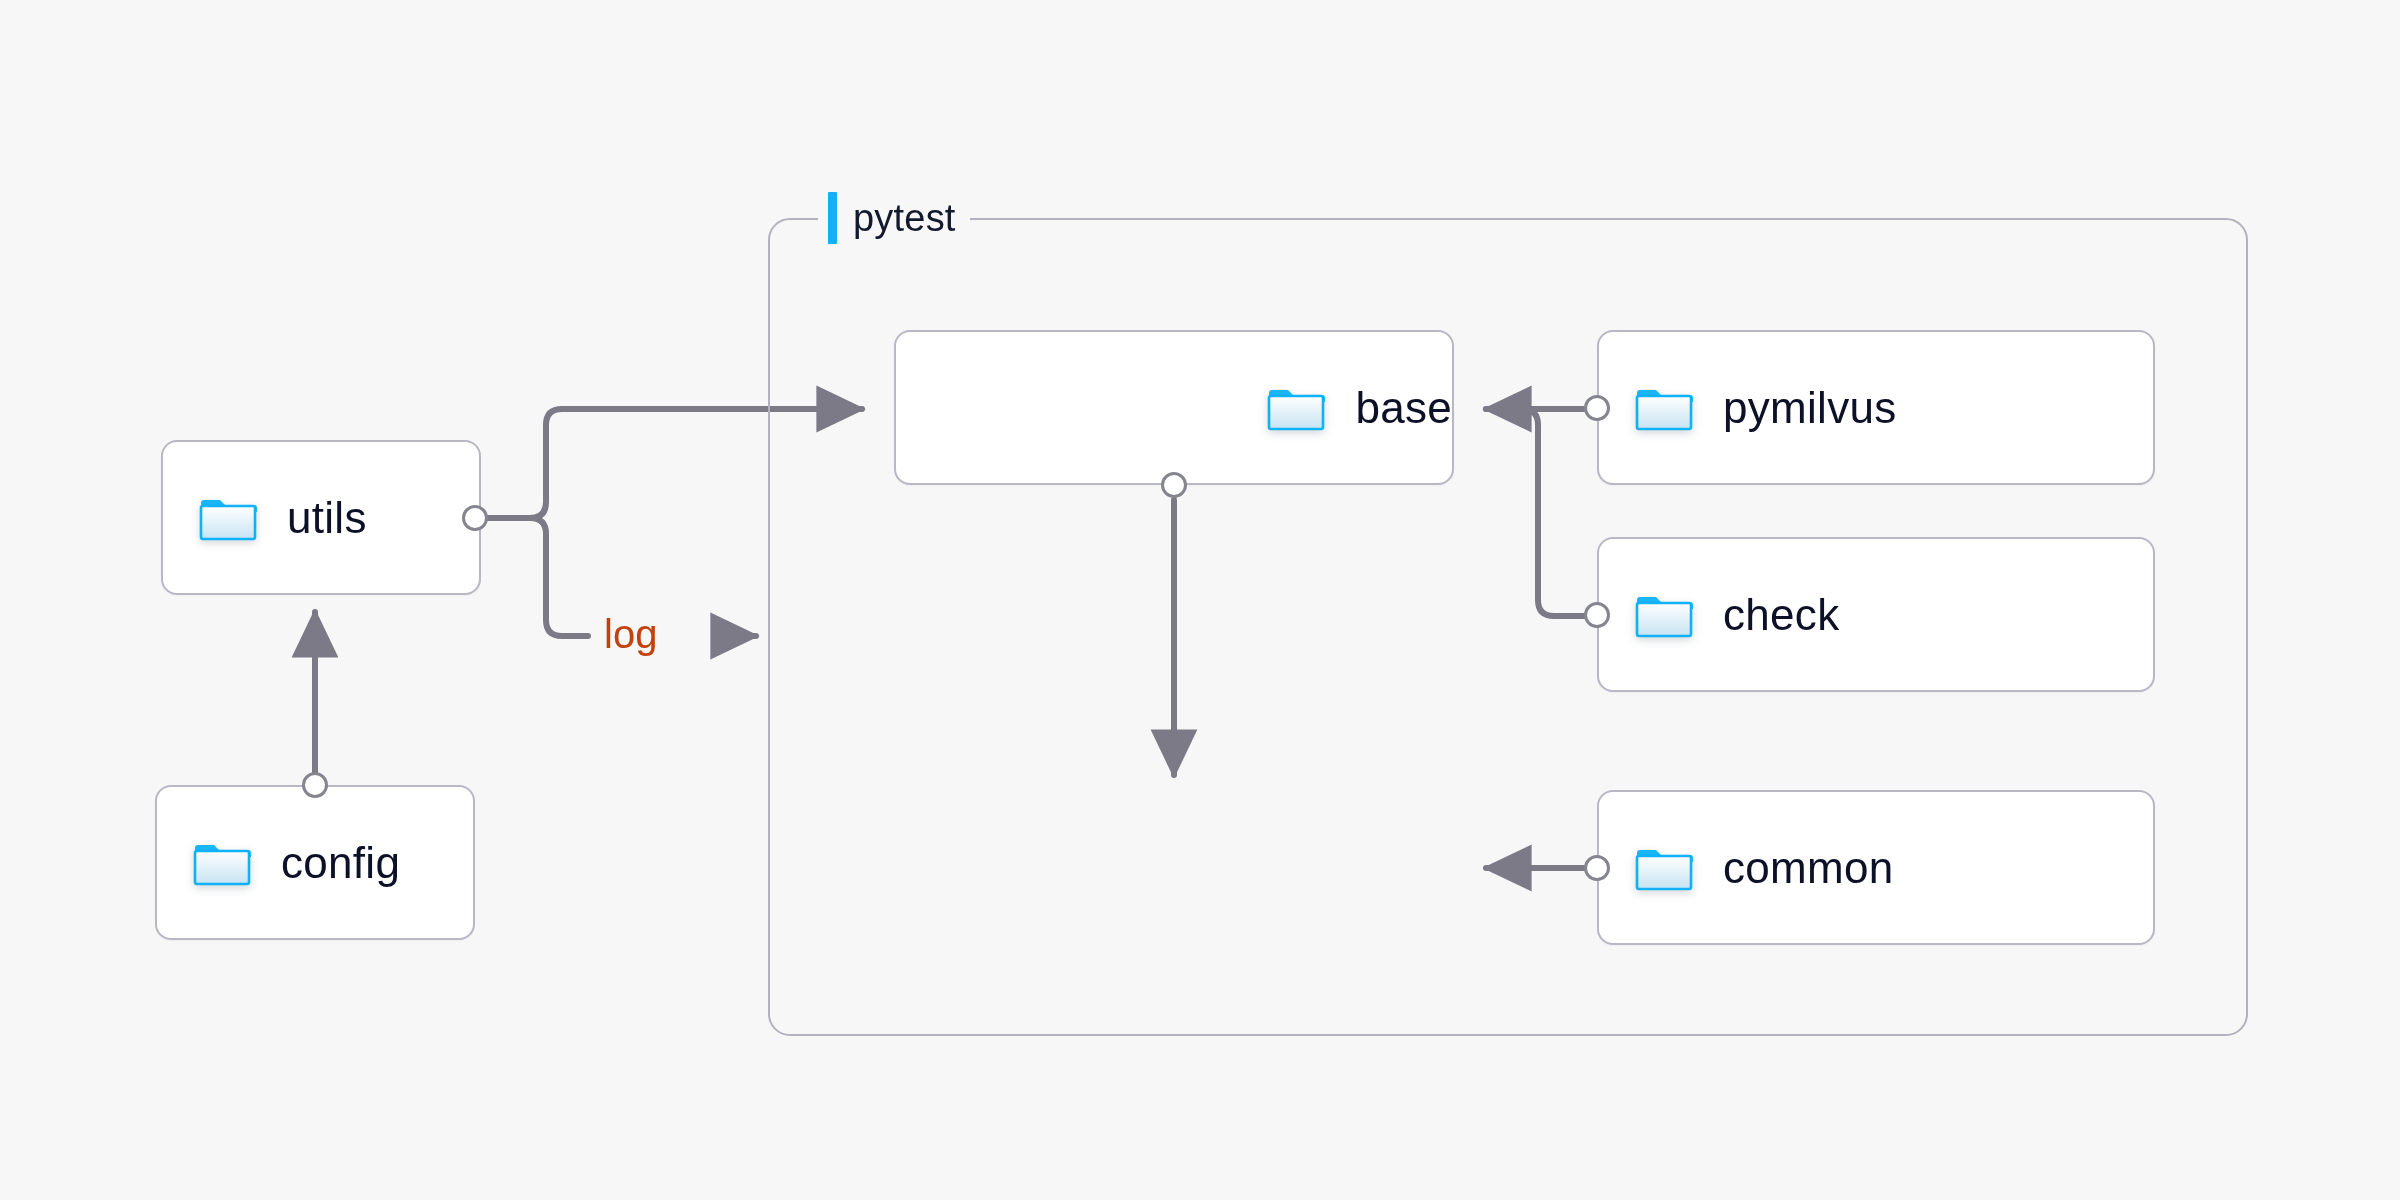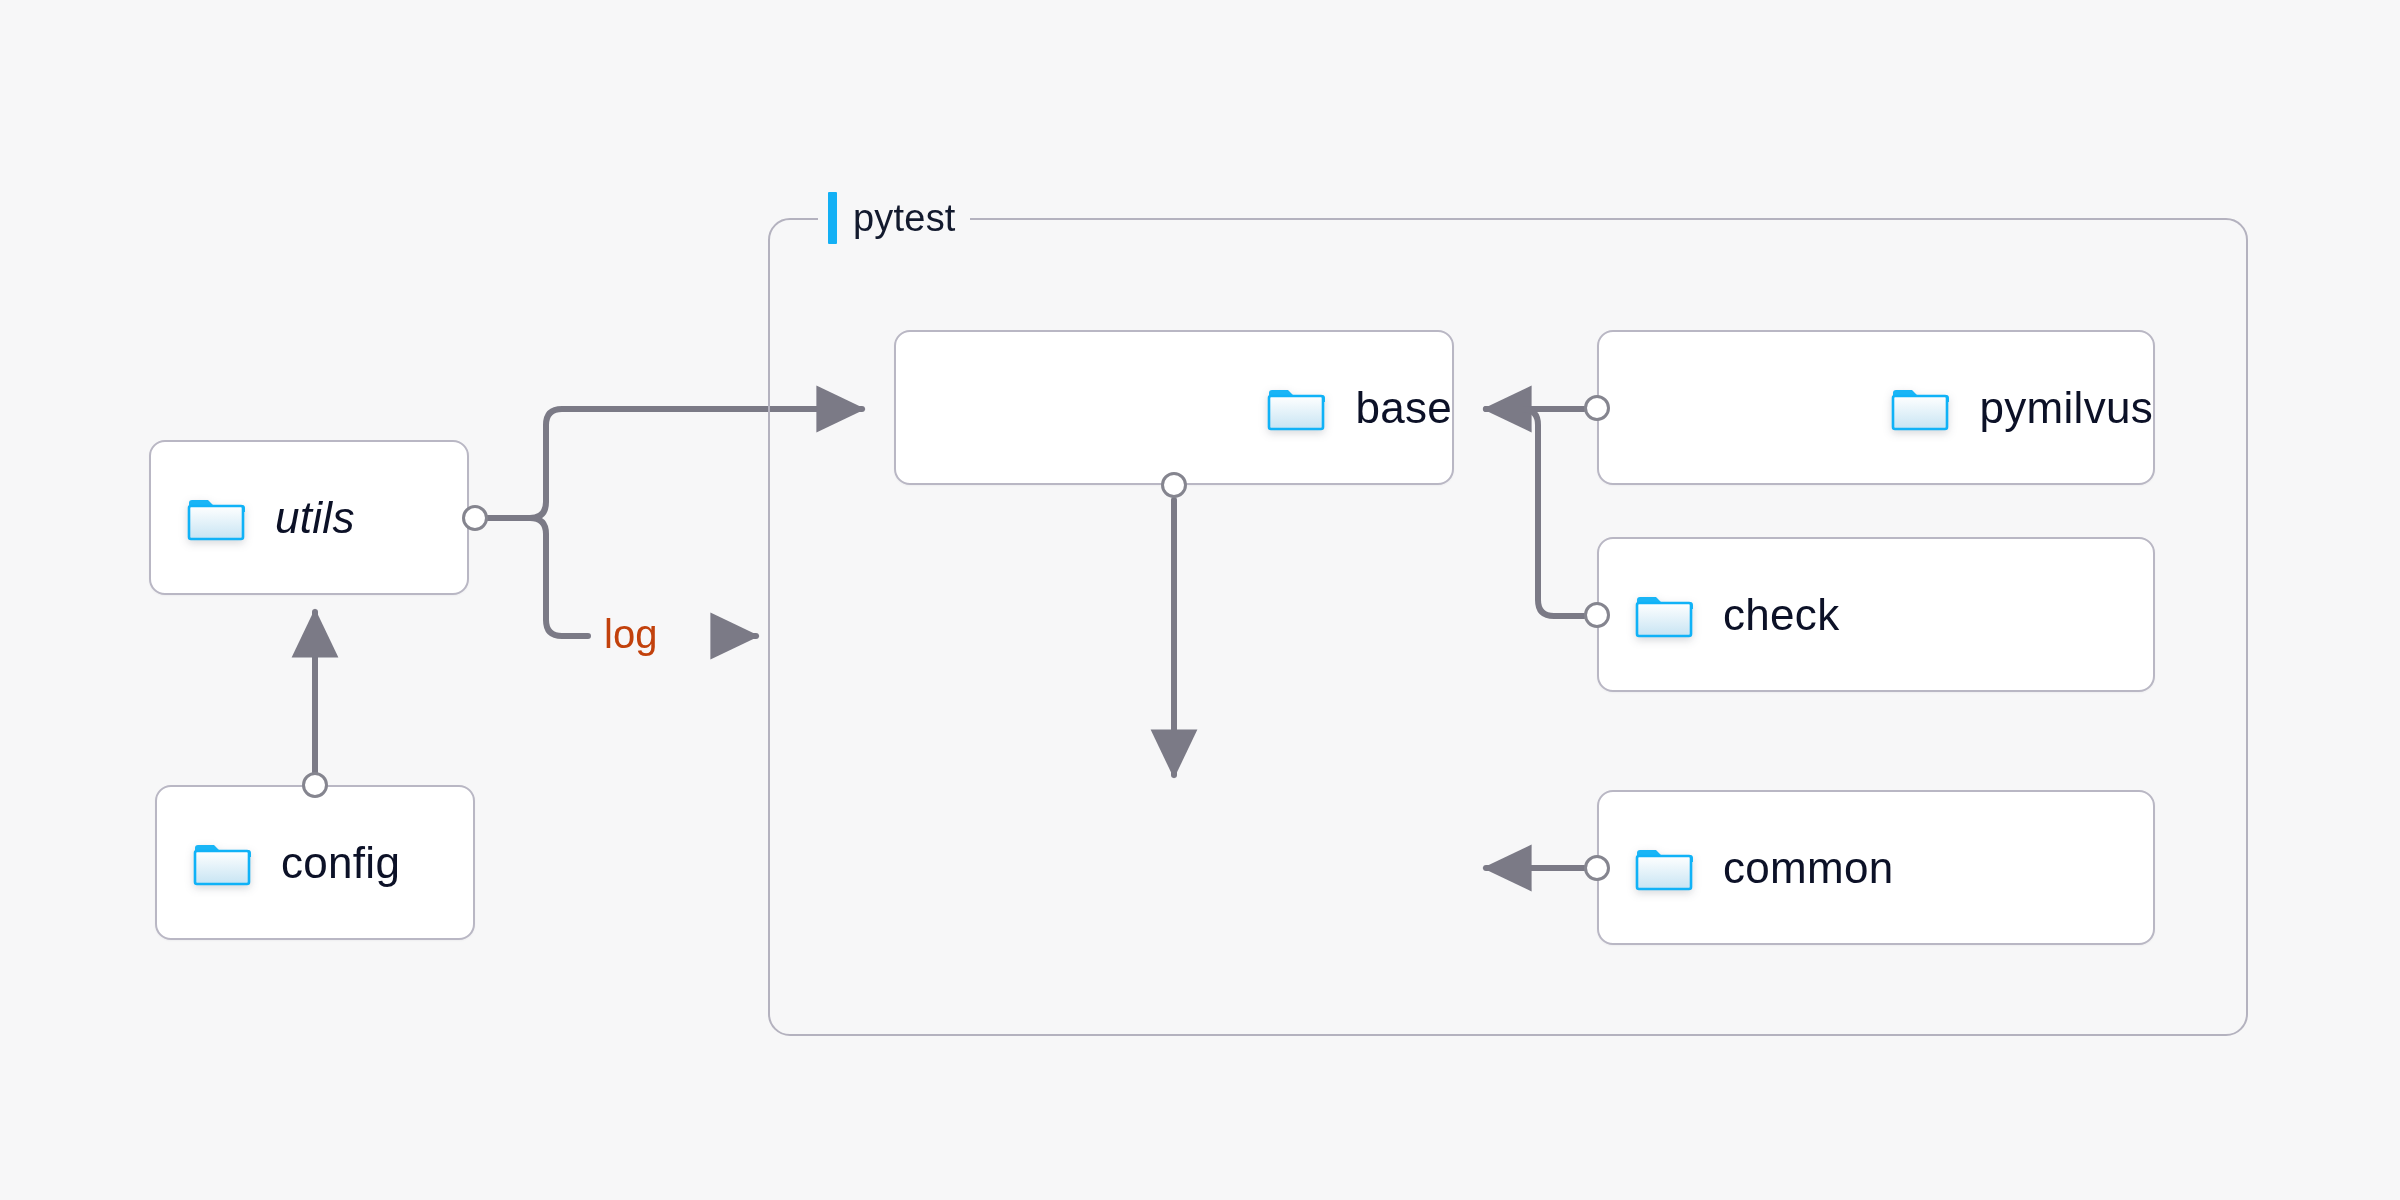--- a/index.html
+++ b/index.html
@@ -139,21 +139,21 @@
 
     <path d="M 1584 868 L 1486 868" fill="none" stroke="#7b7a86" stroke-width="6" stroke-linecap="round" marker-end="url(#arrow)"></path>
   </svg>
 
   <div class="group-frame" style="left:768px; top:218px; width:1480px; height:818px;"></div>
   <div class="group-header" style="left:818px; top:190px;">
     <span class="group-bar"></span>
     <span class="group-title">pytest</span>
   </div>
 
-  <div class="node" style="left:149px; top:440px; width:320px; height:155px;font-style:italic;">
+  <div class="node" style="left:161px; top:440px; width:320px; height:155px;">
     <div class="node-inner">
       <svg class="folder-icon" viewBox="0 0 58 48">
         <defs>
           <linearGradient id="fg1" x1="0" y1="0" x2="0" y2="1">
             <stop offset="0%" stop-color="#ffffff"></stop>
             <stop offset="100%" stop-color="#c7e4f3"></stop>
           </linearGradient>
         </defs>
         <path d="M2 9 a3 3 0 0 1 3-3 h16 l5 5 h29 a3 3 0 0 1 3 3 v4 H2 z" fill="#19b5f6"></path>
         <rect x="2" y="12" width="54" height="33" rx="2" fill="url(#fg1)" stroke="#10b2f7" stroke-width="2.6"></rect>
@@ -179,21 +179,21 @@
       <svg class="folder-icon" viewBox="0 0 58 48">
         <path d="M2 9 a3 3 0 0 1 3-3 h16 l5 5 h29 a3 3 0 0 1 3 3 v4 H2 z" fill="#19b5f6"></path>
         <rect x="2" y="12" width="54" height="33" rx="2" fill="url(#fg1)" stroke="#10b2f7" stroke-width="2.6"></rect>
       </svg>
       <span class="node-label">base</span>
     </div>
   </div>
   <div class="port" style="left:1161px; top:472px;"></div>
 
 
-  <div class="node" style="left:1597px; top:330px; width:558px; height:155px;justify-content:flex-end;">
+  <div class="node" style="left:1597px; top:330px; width:558px; height:155px;">
     <div class="node-inner">
       <svg class="folder-icon" viewBox="0 0 58 48">
         <path d="M2 9 a3 3 0 0 1 3-3 h16 l5 5 h29 a3 3 0 0 1 3 3 v4 H2 z" fill="#19b5f6"></path>
         <rect x="2" y="12" width="54" height="33" rx="2" fill="url(#fg1)" stroke="#10b2f7" stroke-width="2.6"></rect>
       </svg>
       <span class="node-label">pymilvus</span>
     </div>
   </div>
   <div class="port" style="left:1584px; top:395px;"></div>
 

